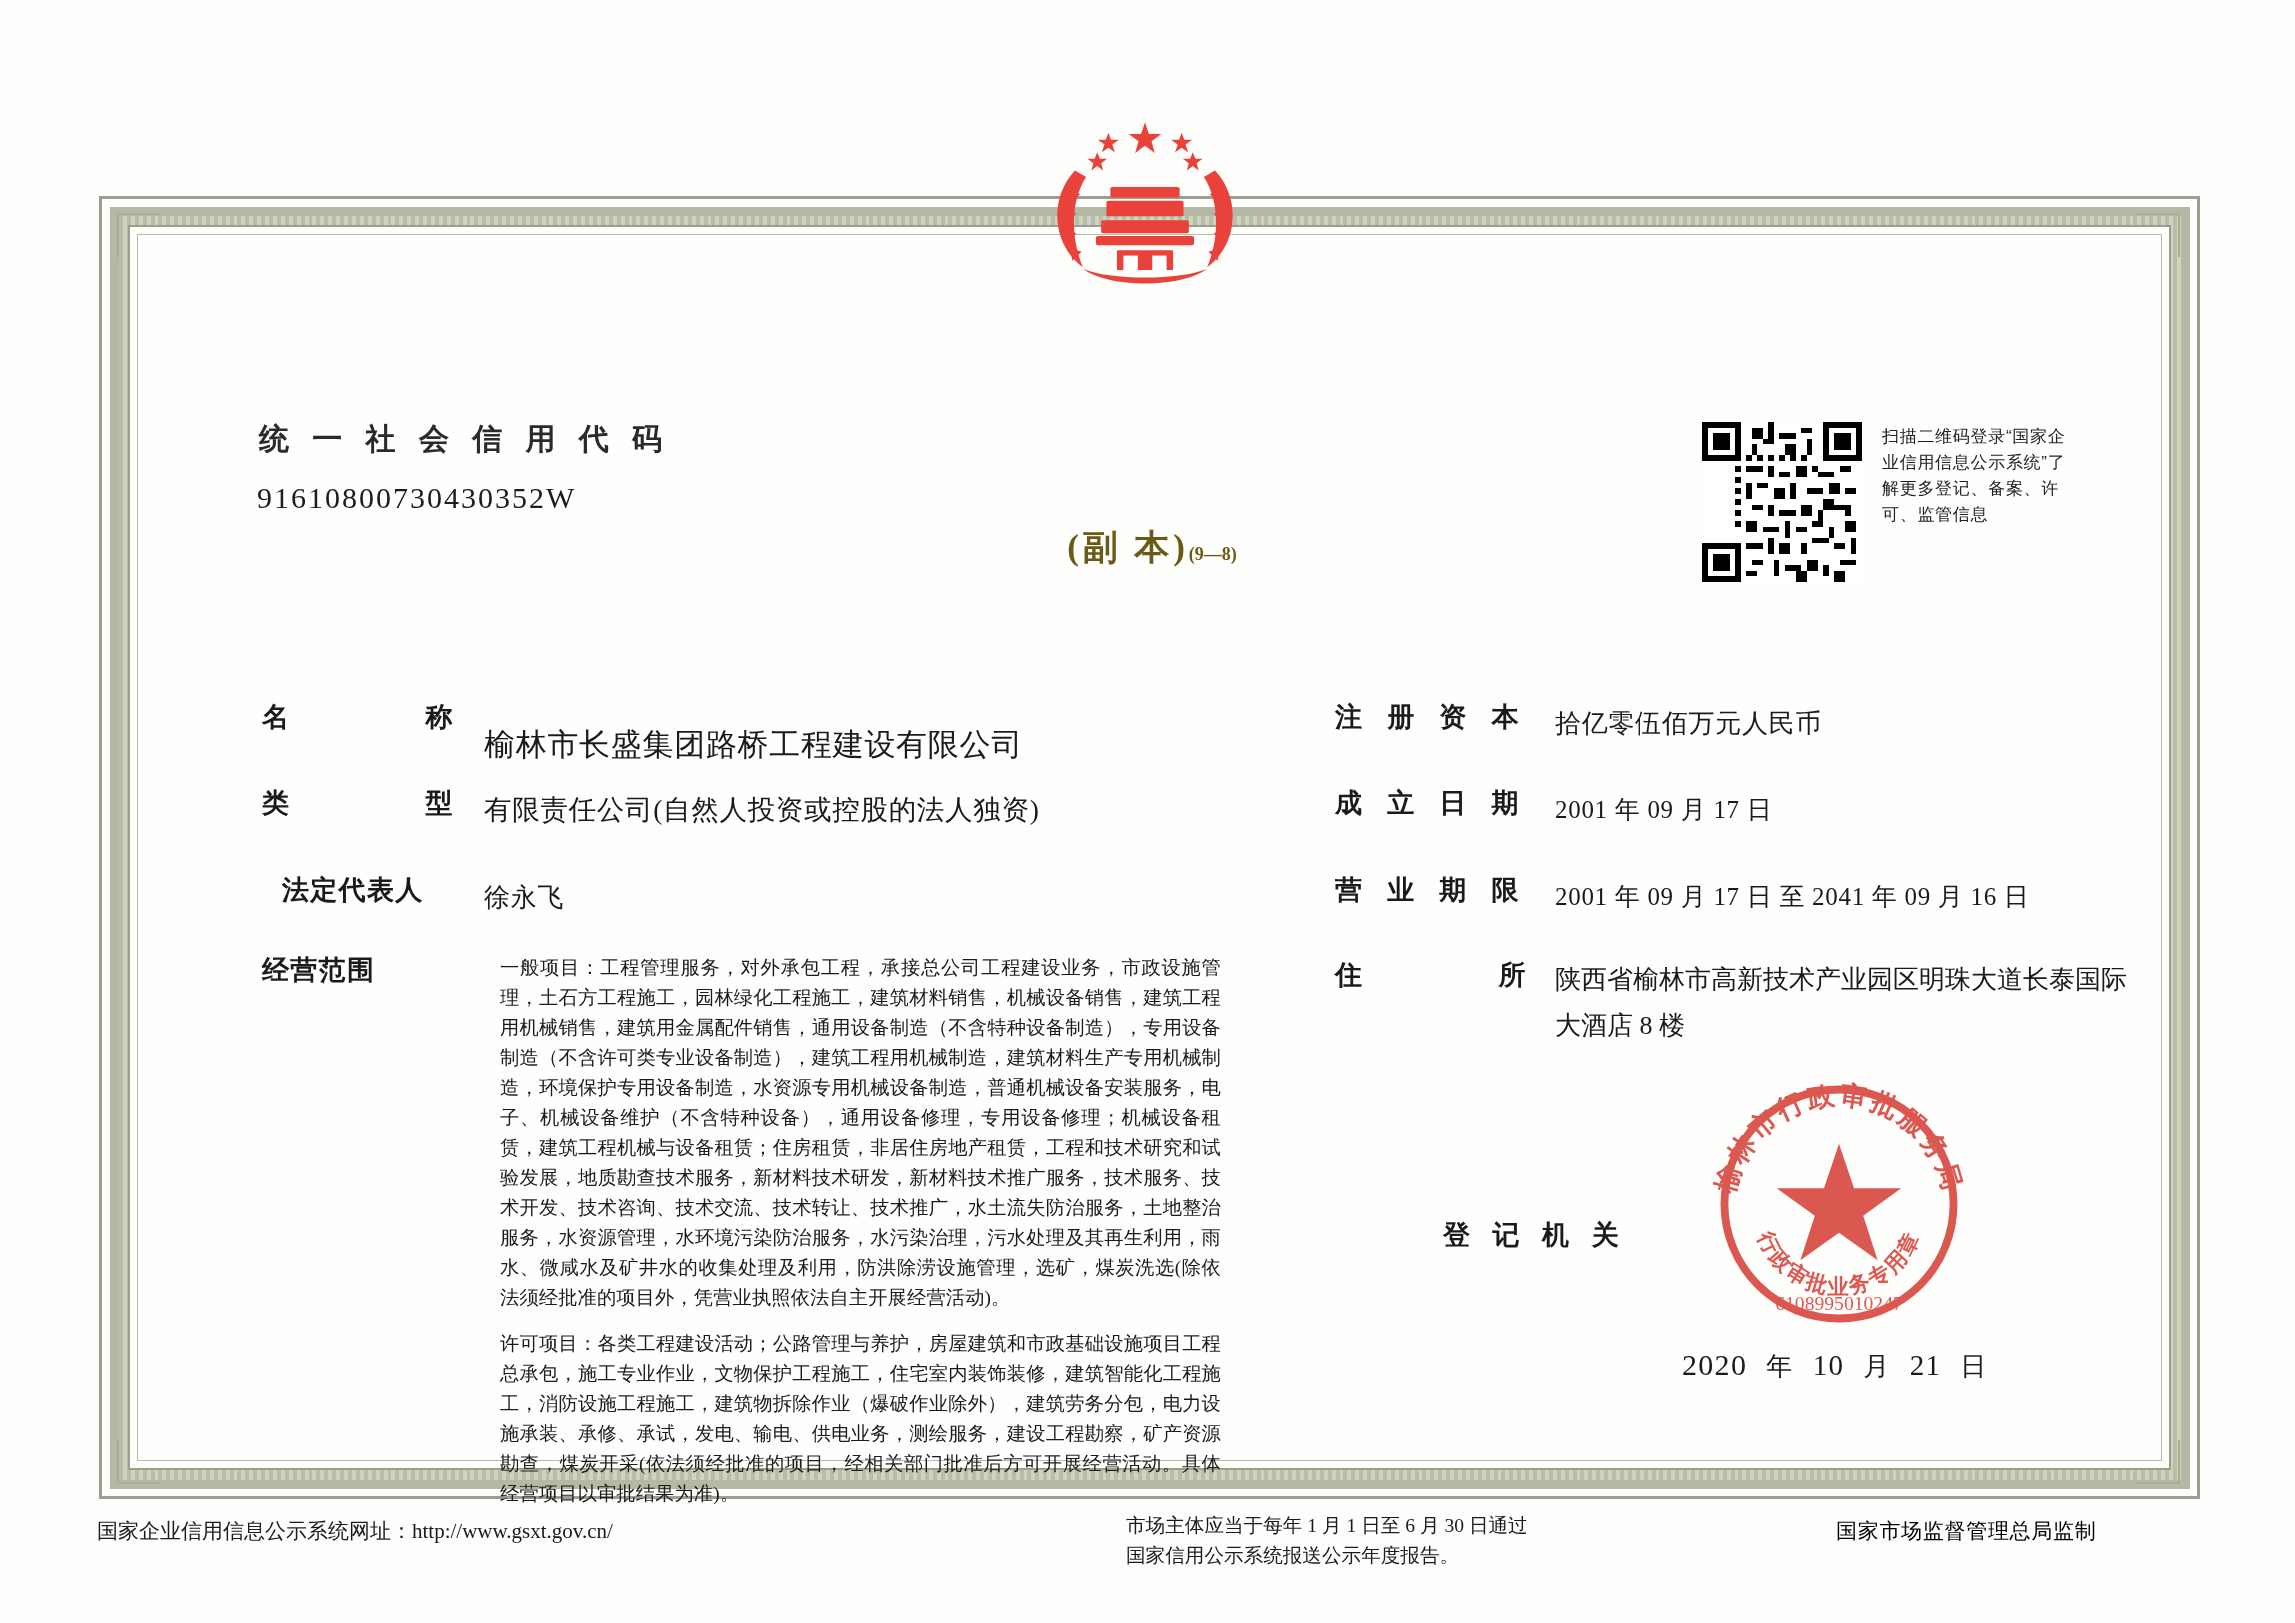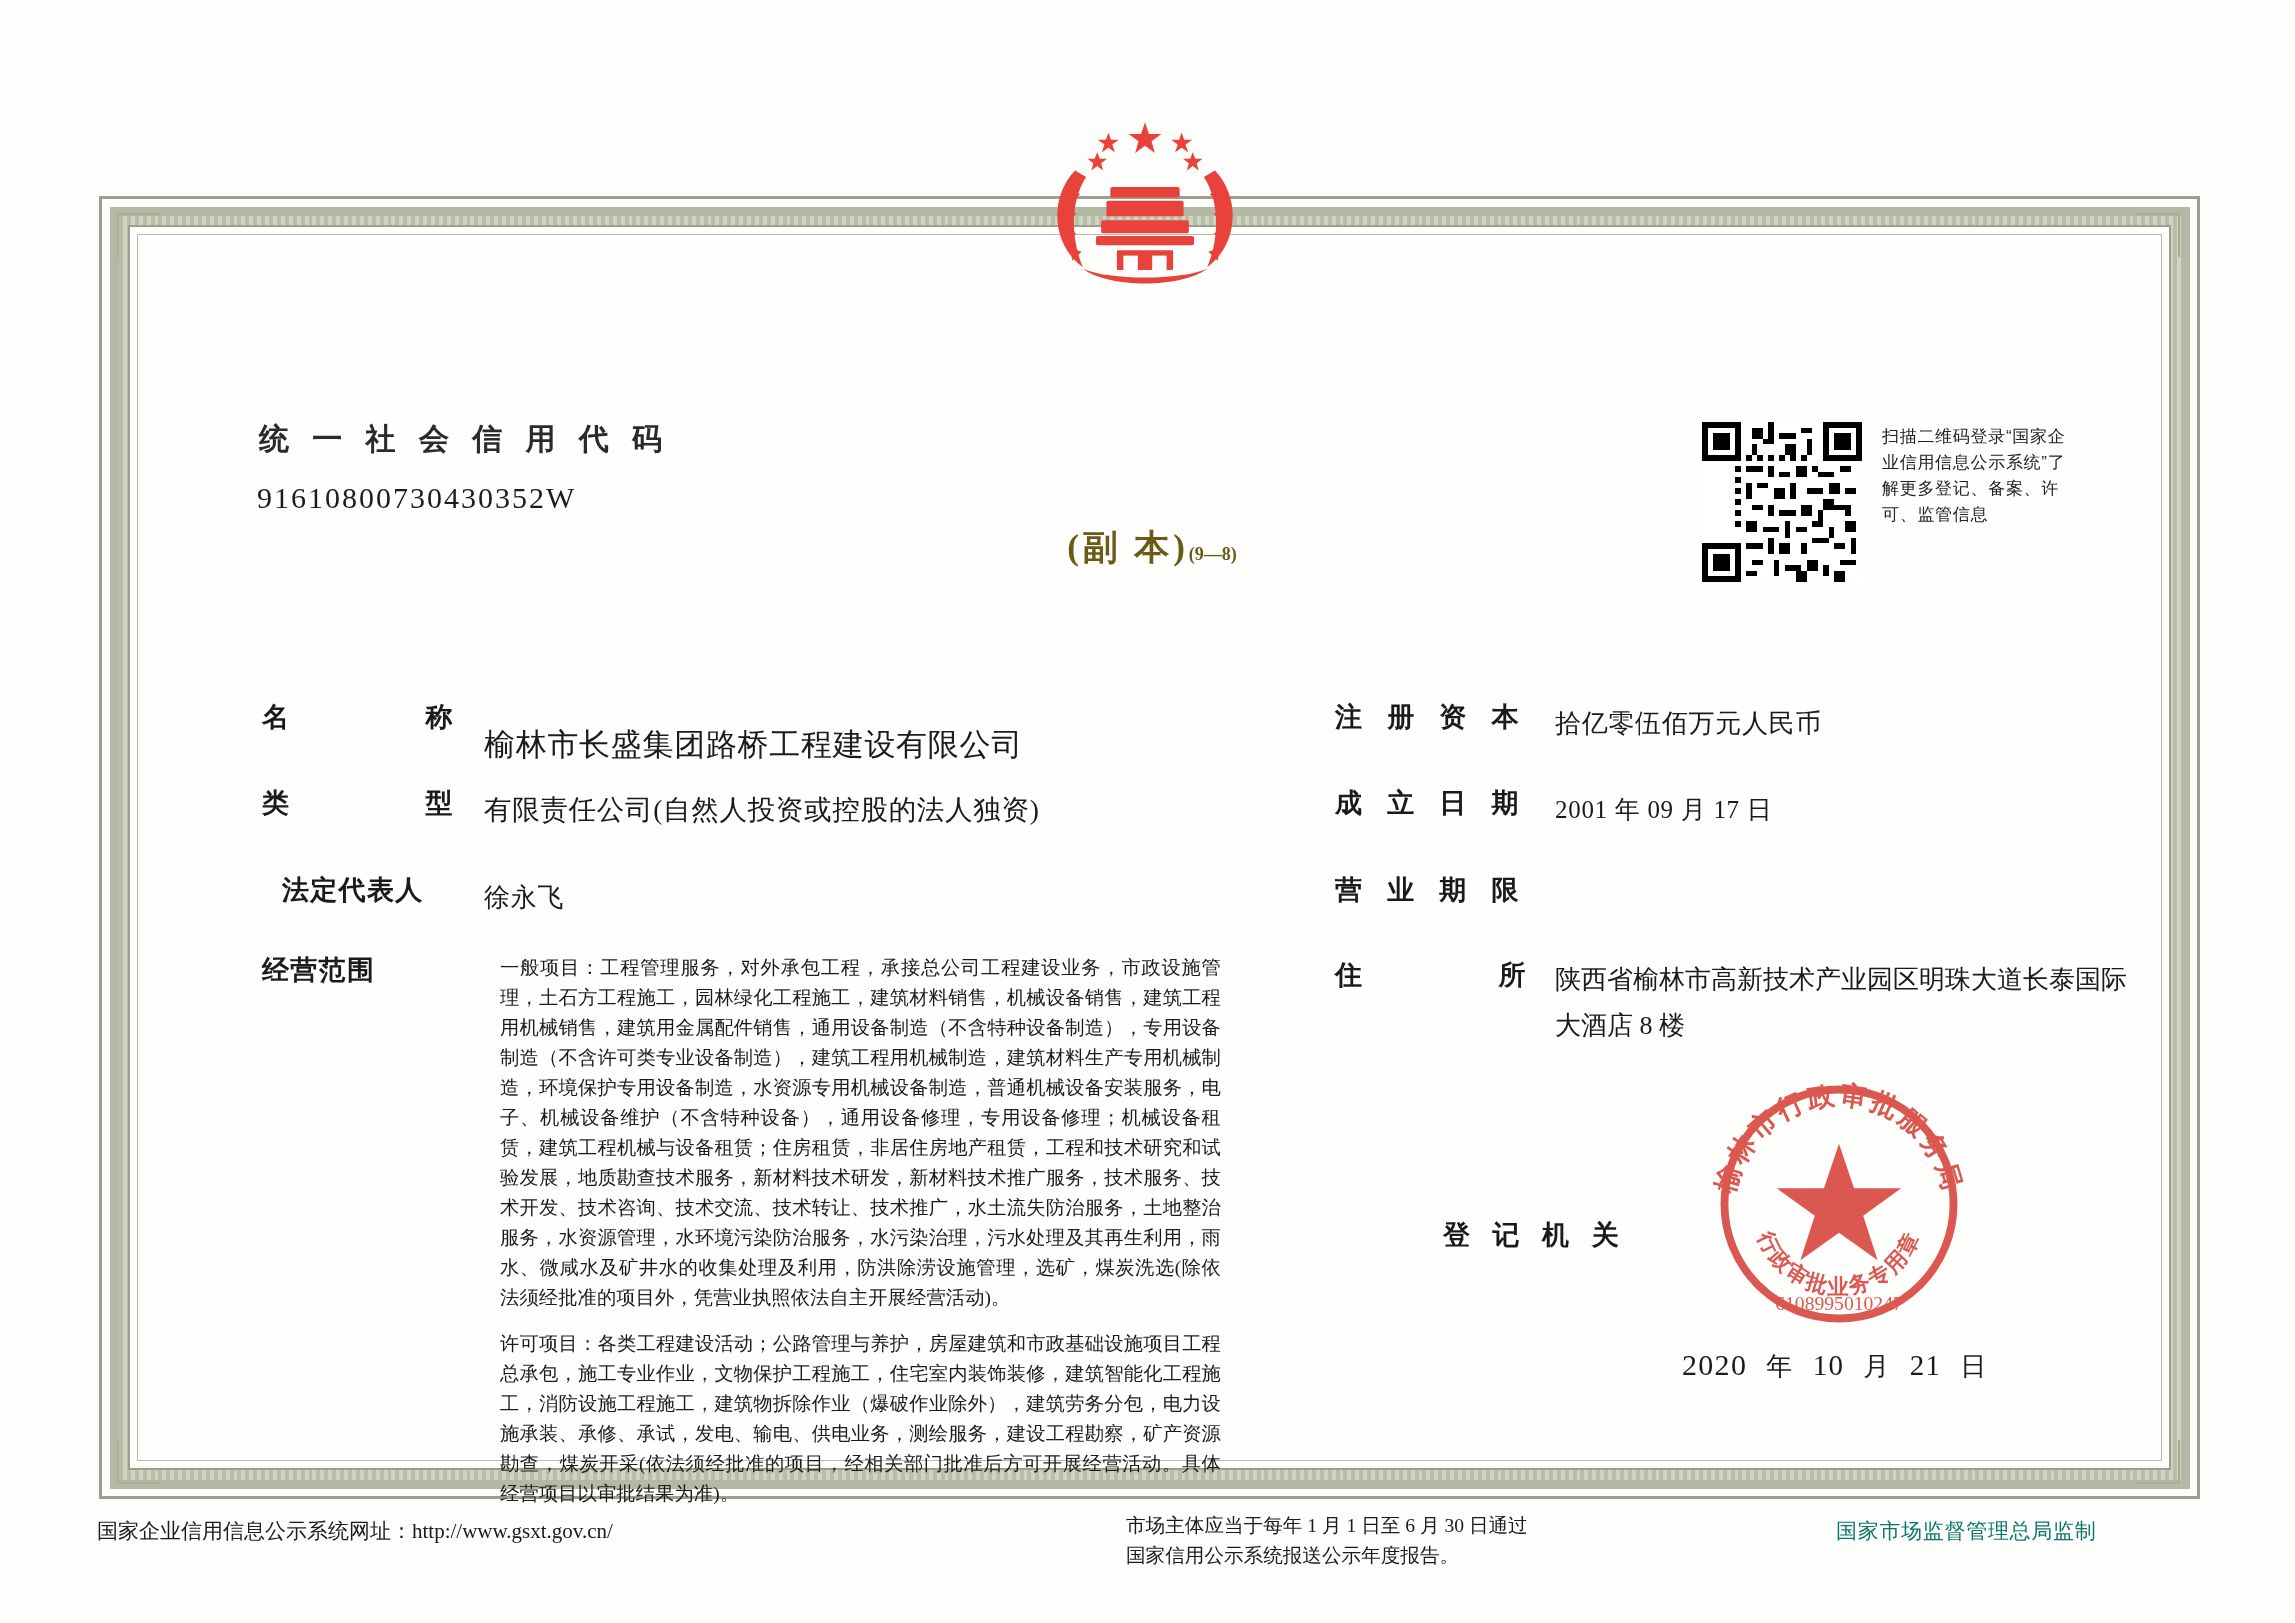--- a/index.html
+++ b/index.html
@@ -283,21 +283,21 @@
     width: 589px;
     font-size: 19.6px;
     line-height: 30px;
     color: #1a1a1a;
   }
   .footer-right {
     position: absolute;
     left: 1836px;
     top: 1517px;
     font-size: 21px;
-    color: #0f766e;
+    color: #000000;
     letter-spacing: 0.7px;
     white-space: nowrap;
   }
 </style>
 </head>
 <body>
 
 <div class="page">
 
   <div class="watermark">SCJGJ</div>
@@ -461,20 +461,21 @@
     <p>许可项目：各类工程建设活动；公路管理与养护，房屋建筑和市政基础设施项目工程总承包，施工专业作业，文物保护工程施工，住宅室内装饰装修，建筑智能化工程施工，消防设施工程施工，建筑物拆除作业（爆破作业除外），建筑劳务分包，电力设施承装、承修、承试，发电、输电、供电业务，测绘服务，建设工程勘察，矿产资源勘查，煤炭开采(依法须经批准的项目，经相关部门批准后方可开展经营活动。具体经营项目以审批结果为准)。</p>
   </div>
 
   <div class="field-label lbl-capital">注 册 资 本</div>
   <div class="field-value val-capital">拾亿零伍佰万元人民币</div>
 
   <div class="field-label lbl-estab">成 立 日 期</div>
   <div class="field-value val-estab">2001 年 09 月 17 日</div>
 
   <div class="field-label lbl-term">营 业 期 限</div>
+  <div class="field-value val-term">2001 年 09 月 17 日 至 2041 年 09 月 16 日</div>
 
   <div class="field-label lbl-addr">住　　所</div>
   <div class="val-addr">陕西省榆林市高新技术产业园区明珠大道长泰国际大酒店 8 楼</div>
 
   <div class="field-label lbl-reg">登 记 机 关</div>
 
   <div class="seal">
     <svg viewBox="0 0 440 440" xmlns="http://www.w3.org/2000/svg">
       <defs>
         <path id="arcTop" d="M 58 230 A 162 162 0 0 1 382 230"></path>

